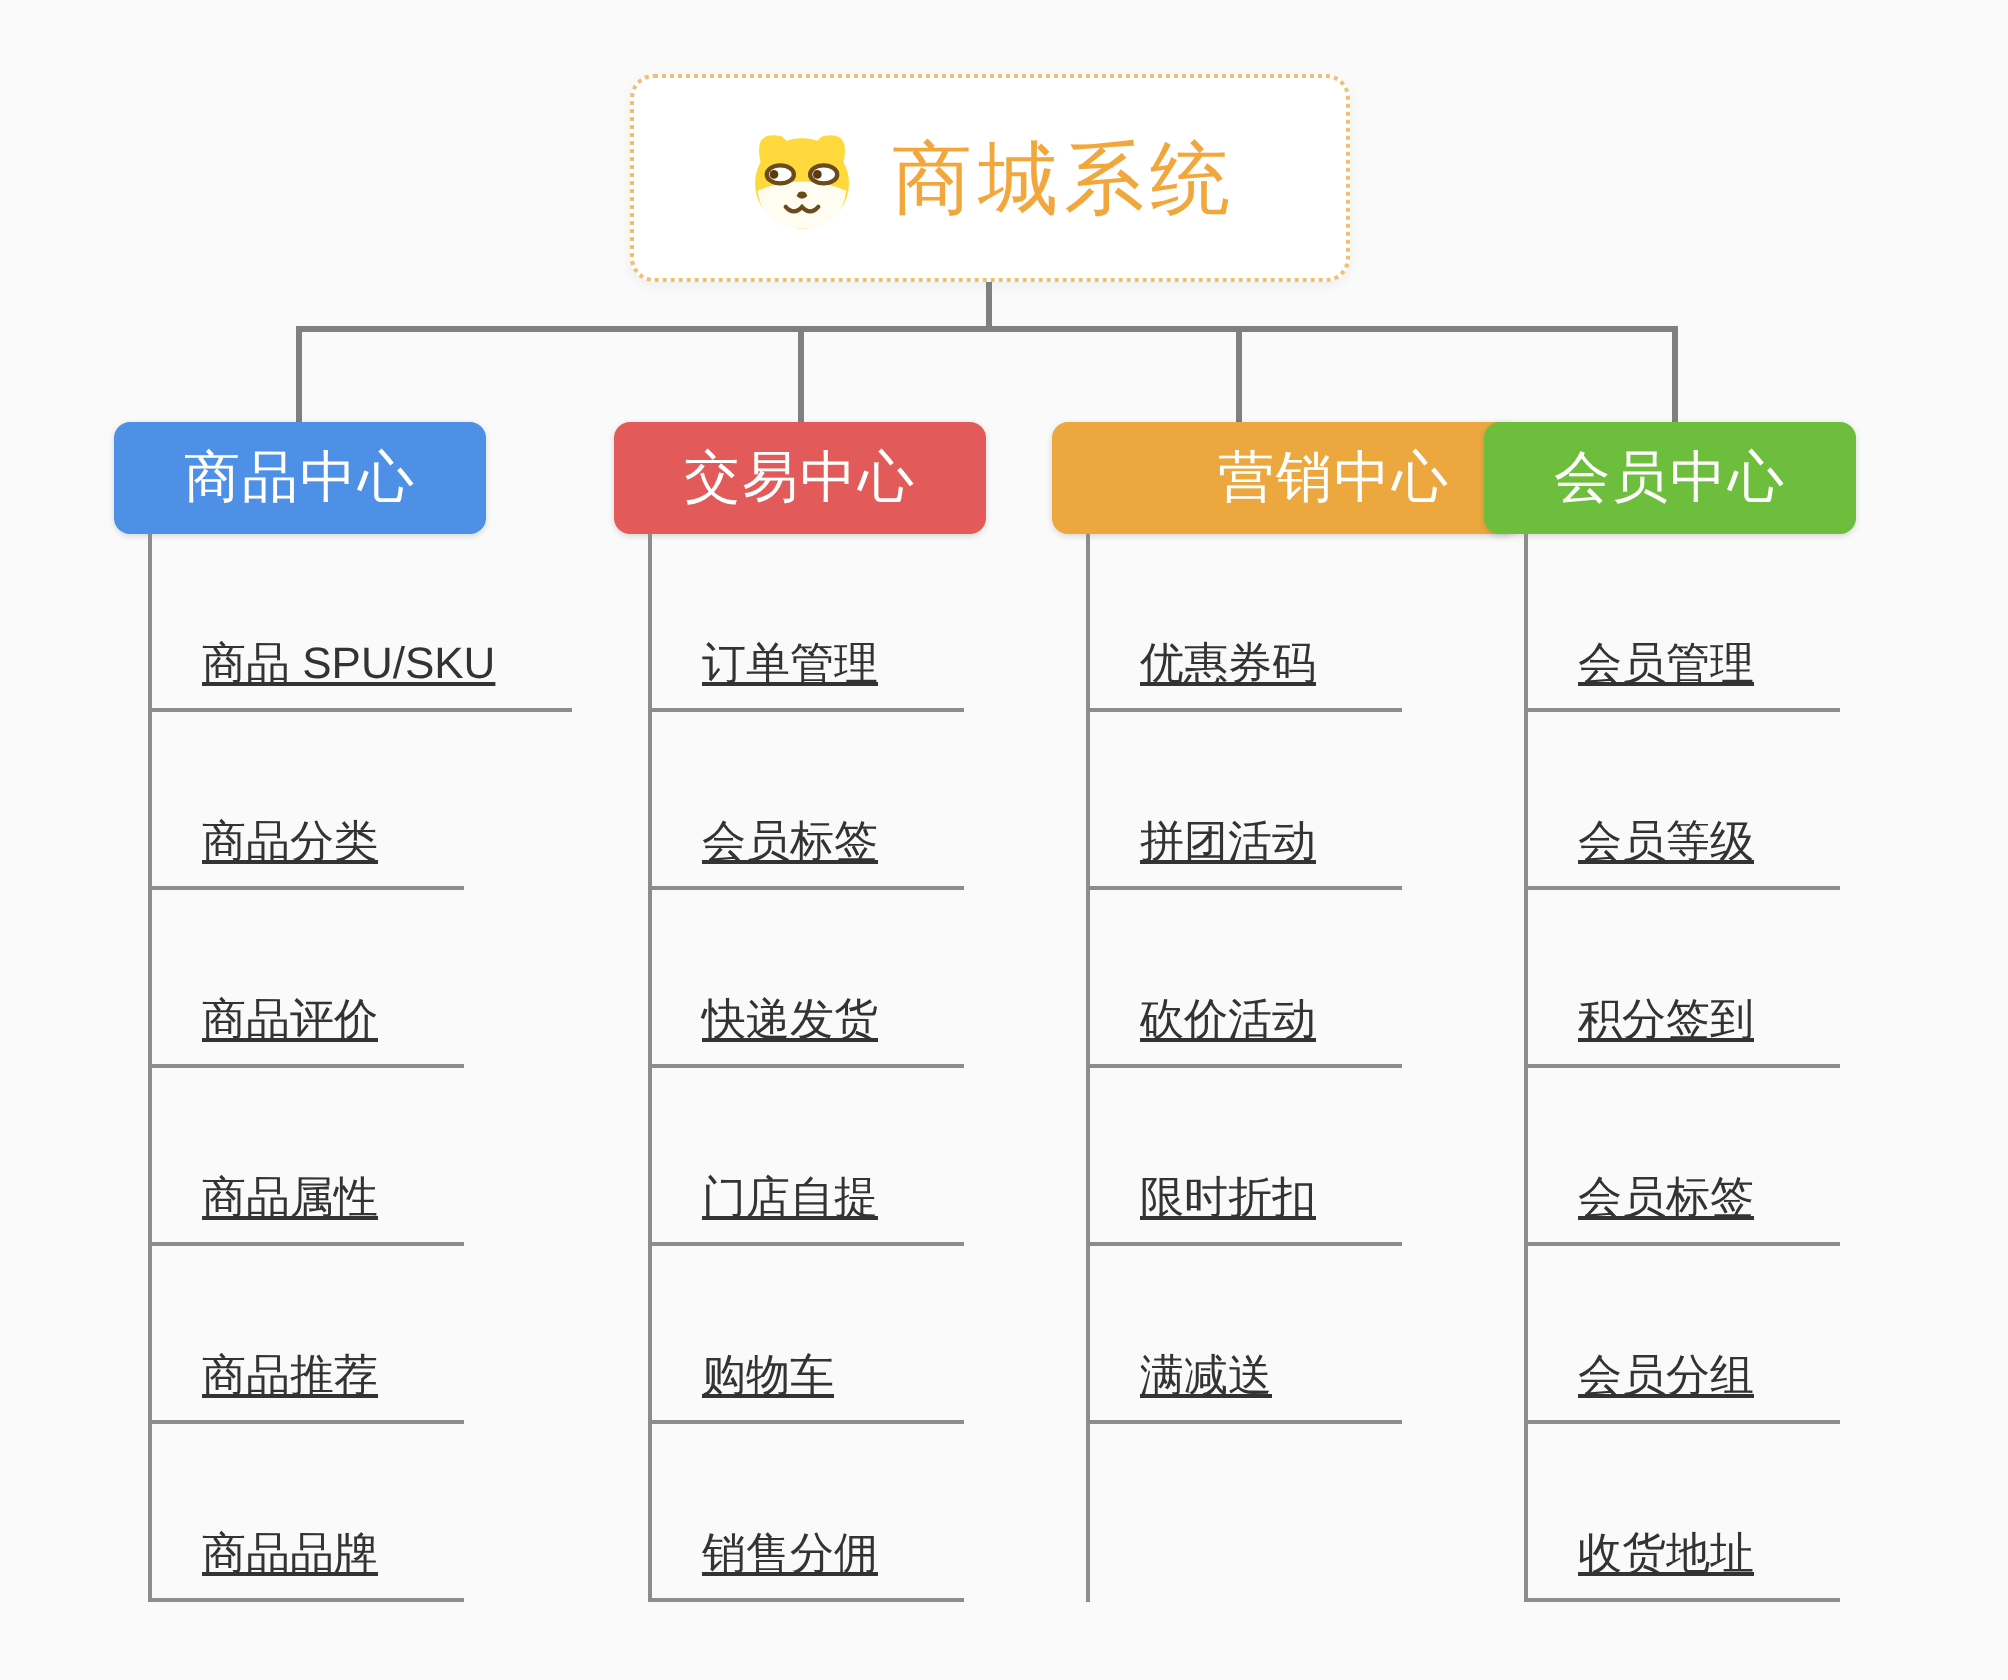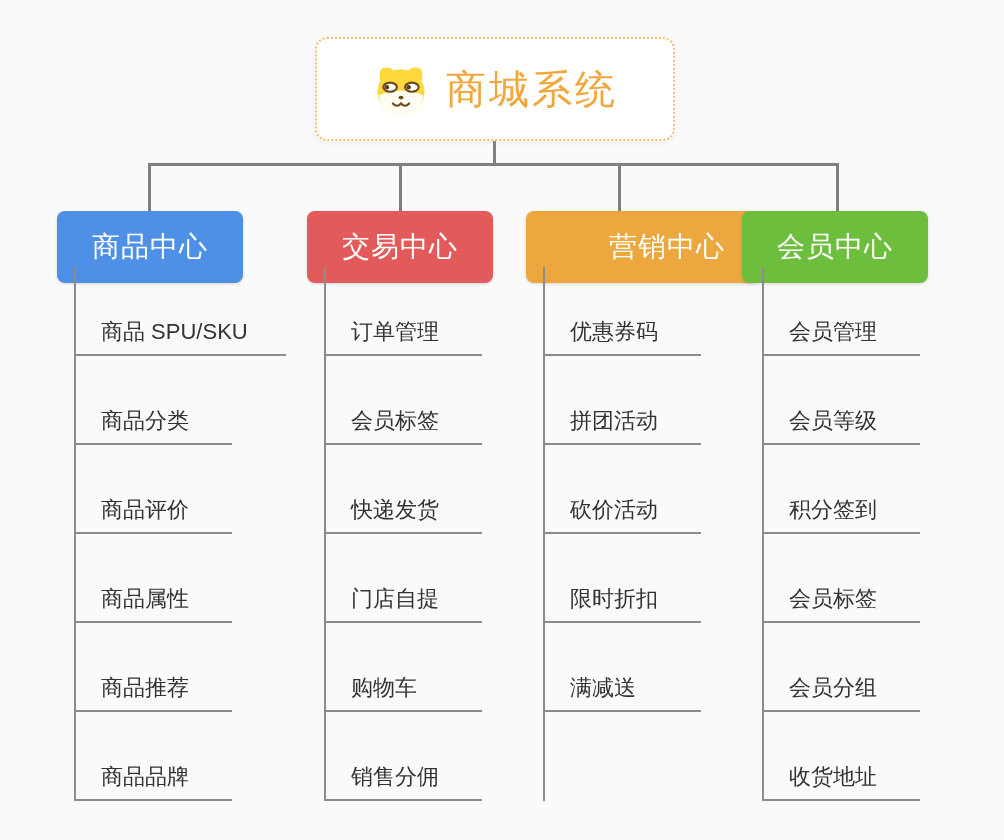--- a/index.html
+++ b/index.html
@@ -13,32 +13,32 @@
   .root-icon{width:58px;height:56px;flex:0 0 auto;}
 
   
   .line{position:absolute;background:#808080;}
   .stem{left:493px;top:141px;width:3px;height:24px;}
   .hline{left:148px;top:163px;width:691px;height:3px;}
   .drop{top:165px;width:3px;height:46px;}
   .drop.c0{left:148px}.drop.c1{left:399px}.drop.c2{left:618px}.drop.c3{left:836px}
 
   
-  .branch-node{position:absolute;top:211px;width:186px;height:72px;border-radius:8px;
+  .branch-node{position:absolute;top:211px;width:186px;height:56px;border-radius:8px;
         color:#FFFFFF;font-size:28px;display:flex;align-items:center;justify-content:center;
         letter-spacing:1px;box-shadow:0 1px 3px rgba(0,0,0,0.15);cursor:default;}
   .branch-node.c0{left:57px}.branch-node.c1{left:307px}.branch-node.c2{left:526px}.branch-node.c3{left:742px}
 
   
   .column{position:absolute;top:267px;}
   .column.c0{left:74px}.column.c1{left:324px}.column.c2{left:543px}.column.c3{left:762px}
   .spine{position:absolute;left:0;top:0;width:2px;height:534px;background:#8C8C8C;}
   .leaf{position:relative;height:89px;display:flex;align-items:flex-end;box-sizing:border-box;
         border-bottom:2px solid #8C8C8C;width:fit-content;min-width:158px;
-        padding:0 38px 7px 27px;font-size:22px;color:#333333;white-space:nowrap;}
+        padding:0 38px 7px 27px;font-size:22px;color:#333333;white-space:nowrap;text-decoration:underline;}
 </style>
 </head>
 <body>
 
 <div class="canvas">
 
   <div class="root">
     <svg class="root-icon" viewBox="0 0 64 62" aria-hidden="true">
       <path d="M9 22 Q5 4 21 8 L27 14 Z" fill="#FFD93B"></path>
       <path d="M55 22 Q59 4 43 8 L37 14 Z" fill="#FFD93B"></path>

